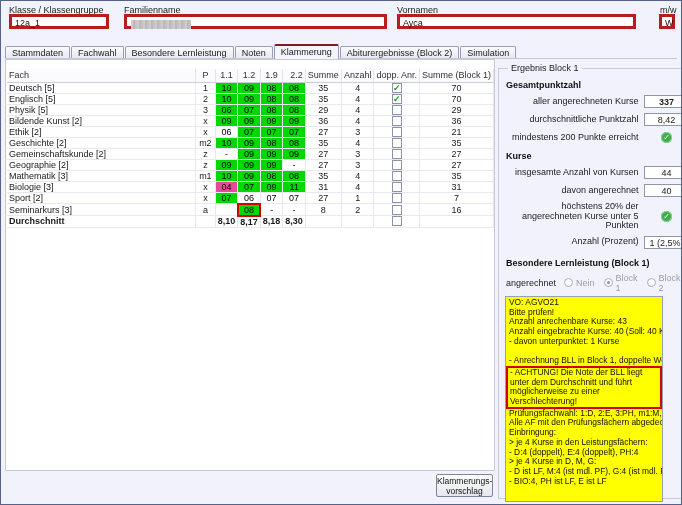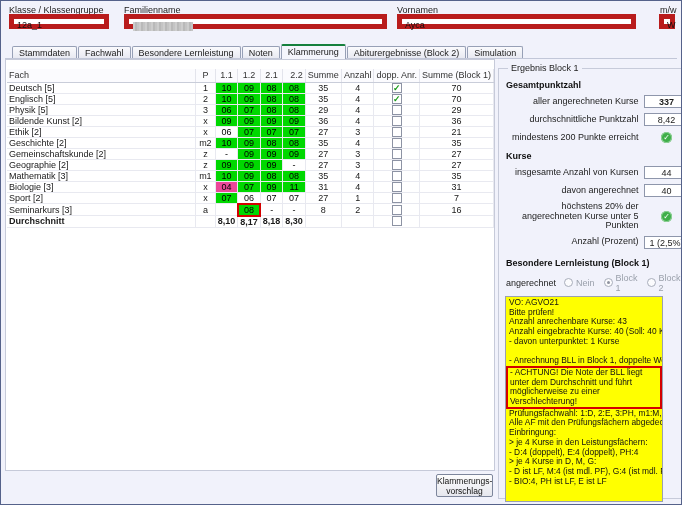--- a/index.html
+++ b/index.html
@@ -5,36 +5,36 @@
   * { margin:0; padding:0; box-sizing:border-box; }
   html,body { background:#cfd3de; font-family:"Liberation Sans", sans-serif; }
   .window{
     position:relative; width:682px; height:505px; margin:0 auto;
     background:#f1f2fb; border:1px solid #55628a; overflow:hidden;
     font-size:9px; color:#1a1a1a;
   }
   
   .fld-label{ position:absolute; font-size:9px; color:#222; }
   .fld-input{
-    position:absolute; height:15px; background:#fff; border:5px solid #b91c1c;
+    position:absolute; height:15px; background:#fff; border:3px solid #b91c1c;
     font-size:9px; padding:1px 3px; font-family:"Liberation Sans",sans-serif; color:#111;
   }
   .redact{ position:absolute; left:4px; top:3px; width:60px; height:9px;
     background:repeating-linear-gradient(90deg,#cdcdcd 0 2px,#b9b9b9 2px 4px,#c4c4c4 4px 6px);
     filter:blur(.4px); }
   .info-line{ position:absolute; left:8px; top:32px; font-style:italic; font-size:9px; color:#222; }
   
-  .tabbar{ position:absolute; left:11px; top:43px; display:flex; align-items:flex-end; height:15px; }
+  .tabbar{ position:absolute; left:4px; top:43px; display:flex; align-items:flex-end; height:15px; }
   .tab{
     background:linear-gradient(#fafafd,#e7e8f1); border:1px solid #97a0b6; border-bottom:none;
     border-radius:2px 2px 0 0; padding:2px 6px 2px 6px; margin-right:1px; font-size:9px;
     color:#222; height:13px; line-height:9px; cursor:default;
   }
   .tab.active{
-    background:#f4f5fc; border-top:2px solid #15803d; height:15px; padding-top:2px;
+    background:#f4f5fc; border-top:2px solid #7f1d1d; height:15px; padding-top:2px;
     position:relative; z-index:2;
   }
   .pane-edge{ position:absolute; left:4px; top:57px; right:4px; border-top:1px solid #c2c7d8; }
   
   .table-panel{
     position:absolute; left:4px; top:58px; width:490px; height:412px;
     background:#fff; border:1px solid #c6cad9;
   }
   table.tbl{ border-collapse:collapse; table-layout:fixed; margin:9px 0 0 1px;padding-left:44px; }
   .tbl th{
@@ -128,21 +128,21 @@
   <div class="pane-edge"></div>
 
   <div class="table-panel">
     <table class="tbl">
       <thead>
           <tr id="tbl-head">
             <th style="width: 240px;">Fach</th>
             <th style="width: 21px;">P</th>
             <th style="width: 18px;">1.1</th>
             <th style="width: 18px;">1.2</th>
-            <th style="width: 18px;">2.1</th>
+            <th style="width: 18px;">1.9</th>
             <th style="width: 18px; text-align: right;">2.2</th>
             <th style="width: 29px;">Summe</th>
             <th style="width: 30px;">Anzahl</th>
             <th style="width: 32px;">dopp. Anr.</th>
             <th style="width: 62px;">Summe (Block 1)</th>
           </tr>
         </thead>
       <tbody id="tbl-body">
           <tr>
             <td class="fach">Deutsch [5]</td>

